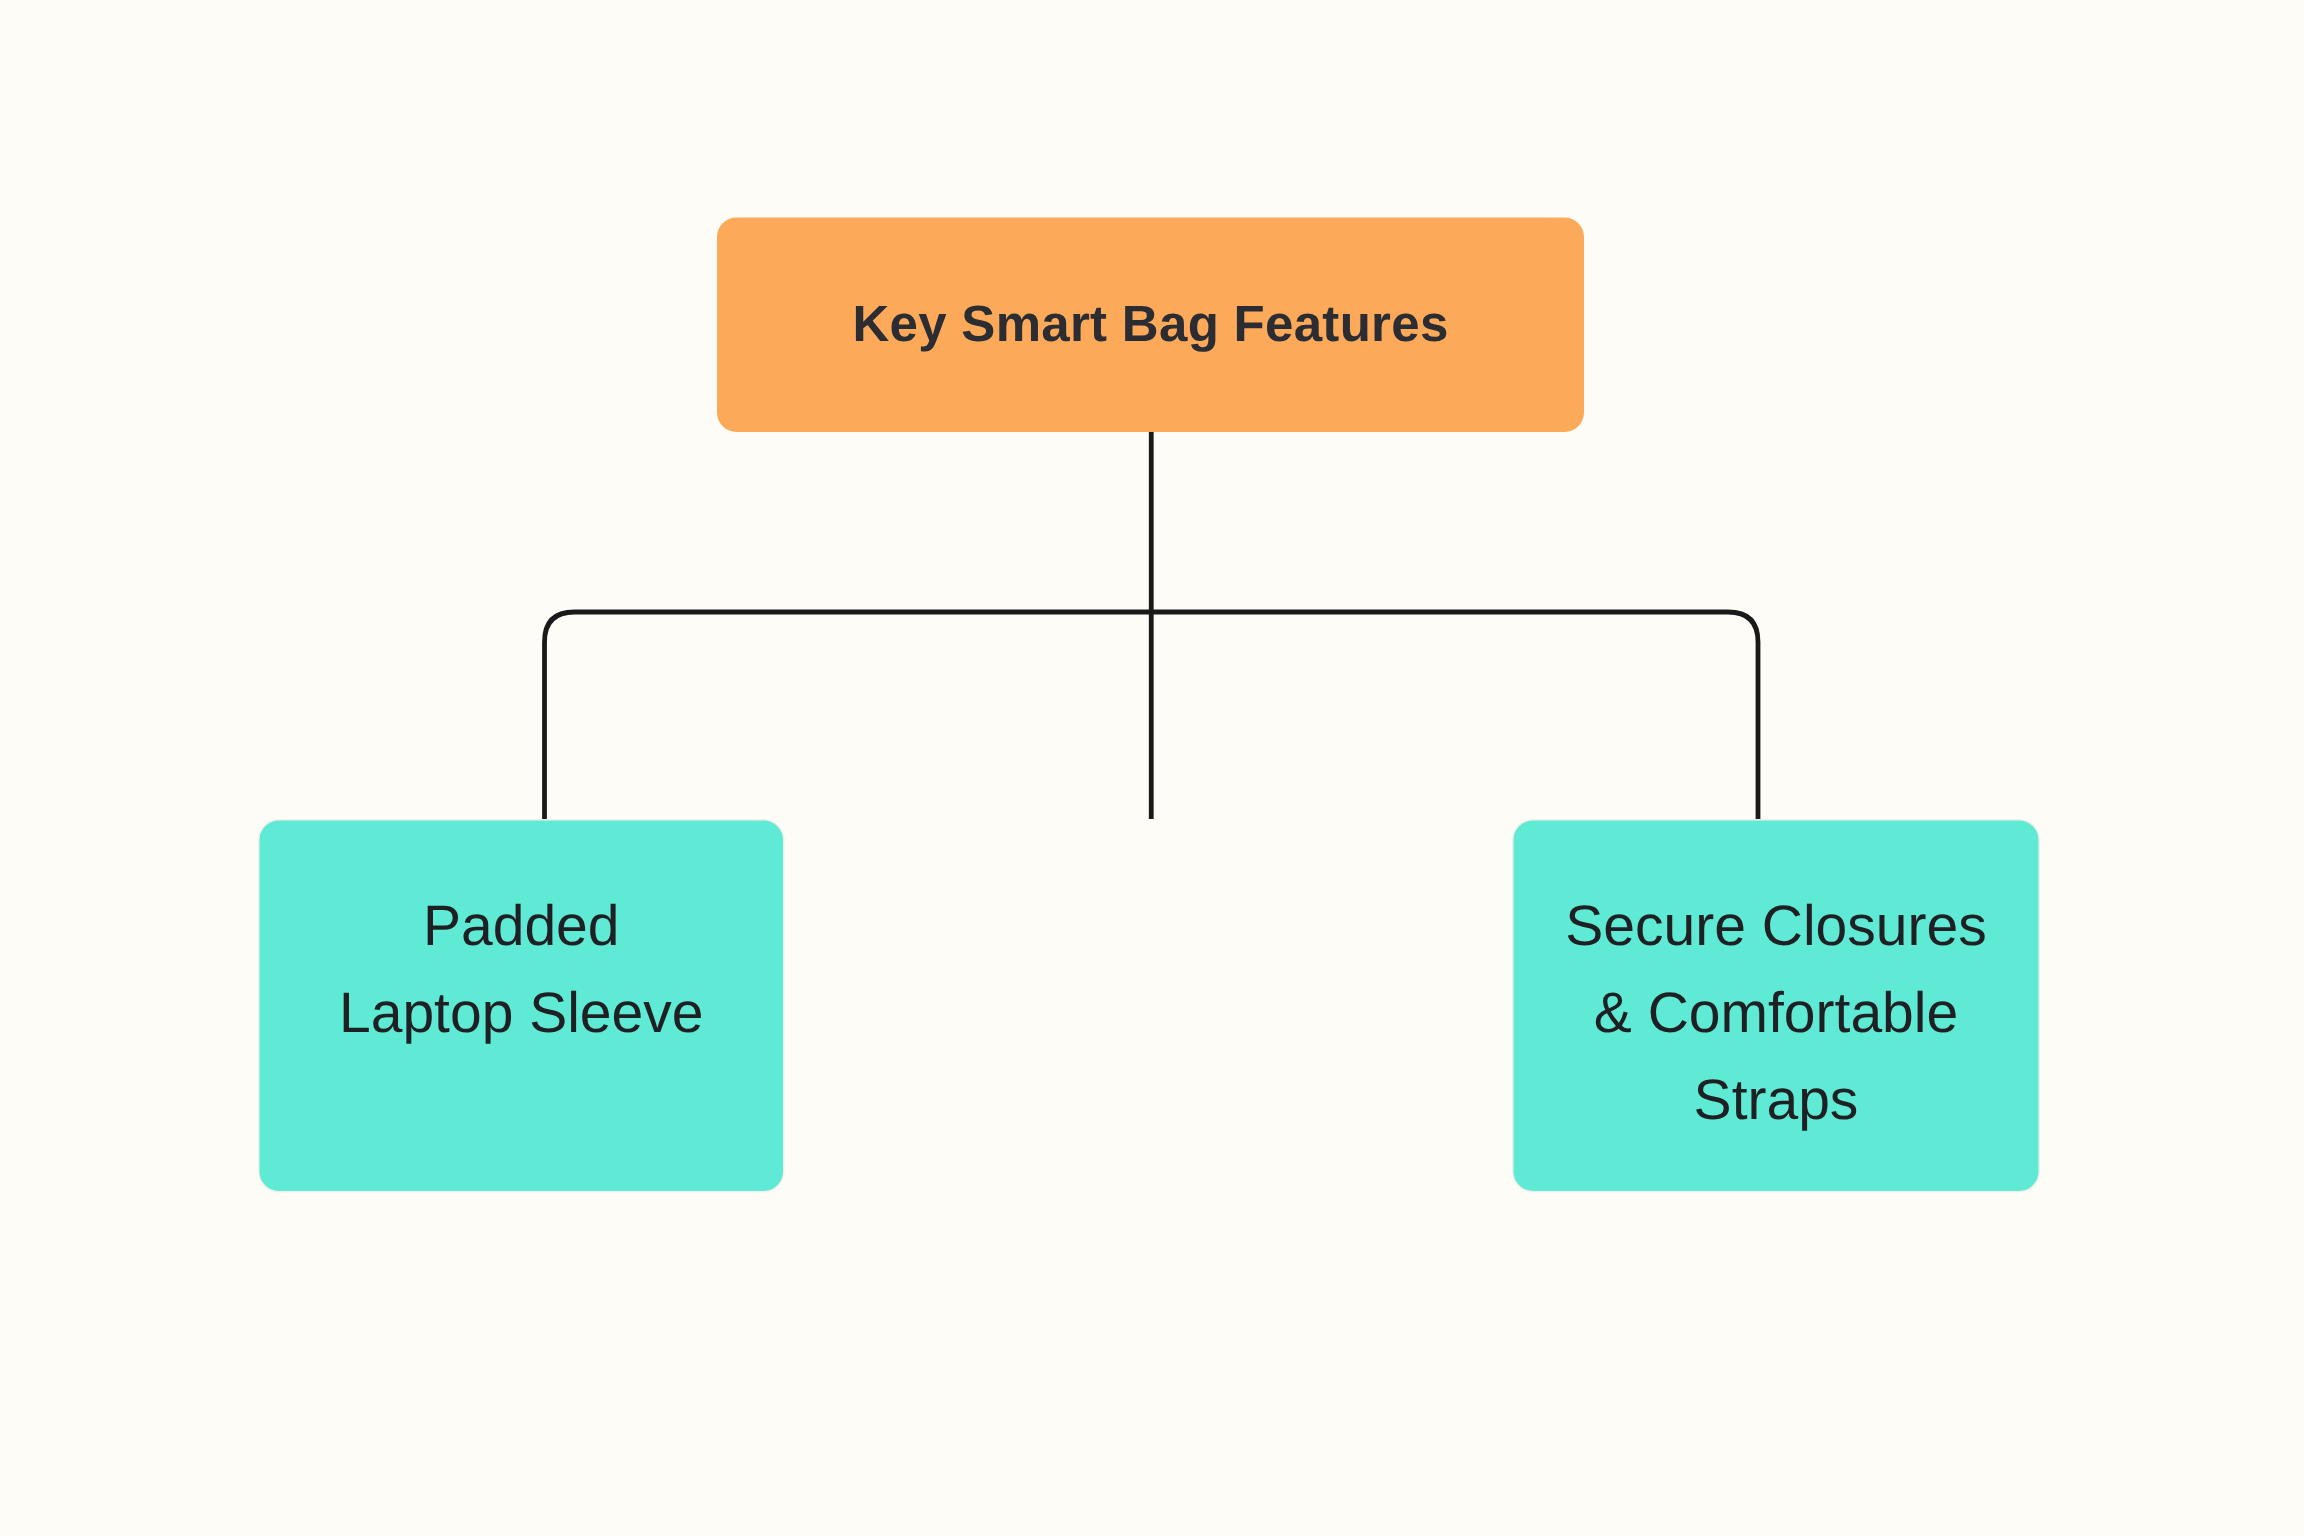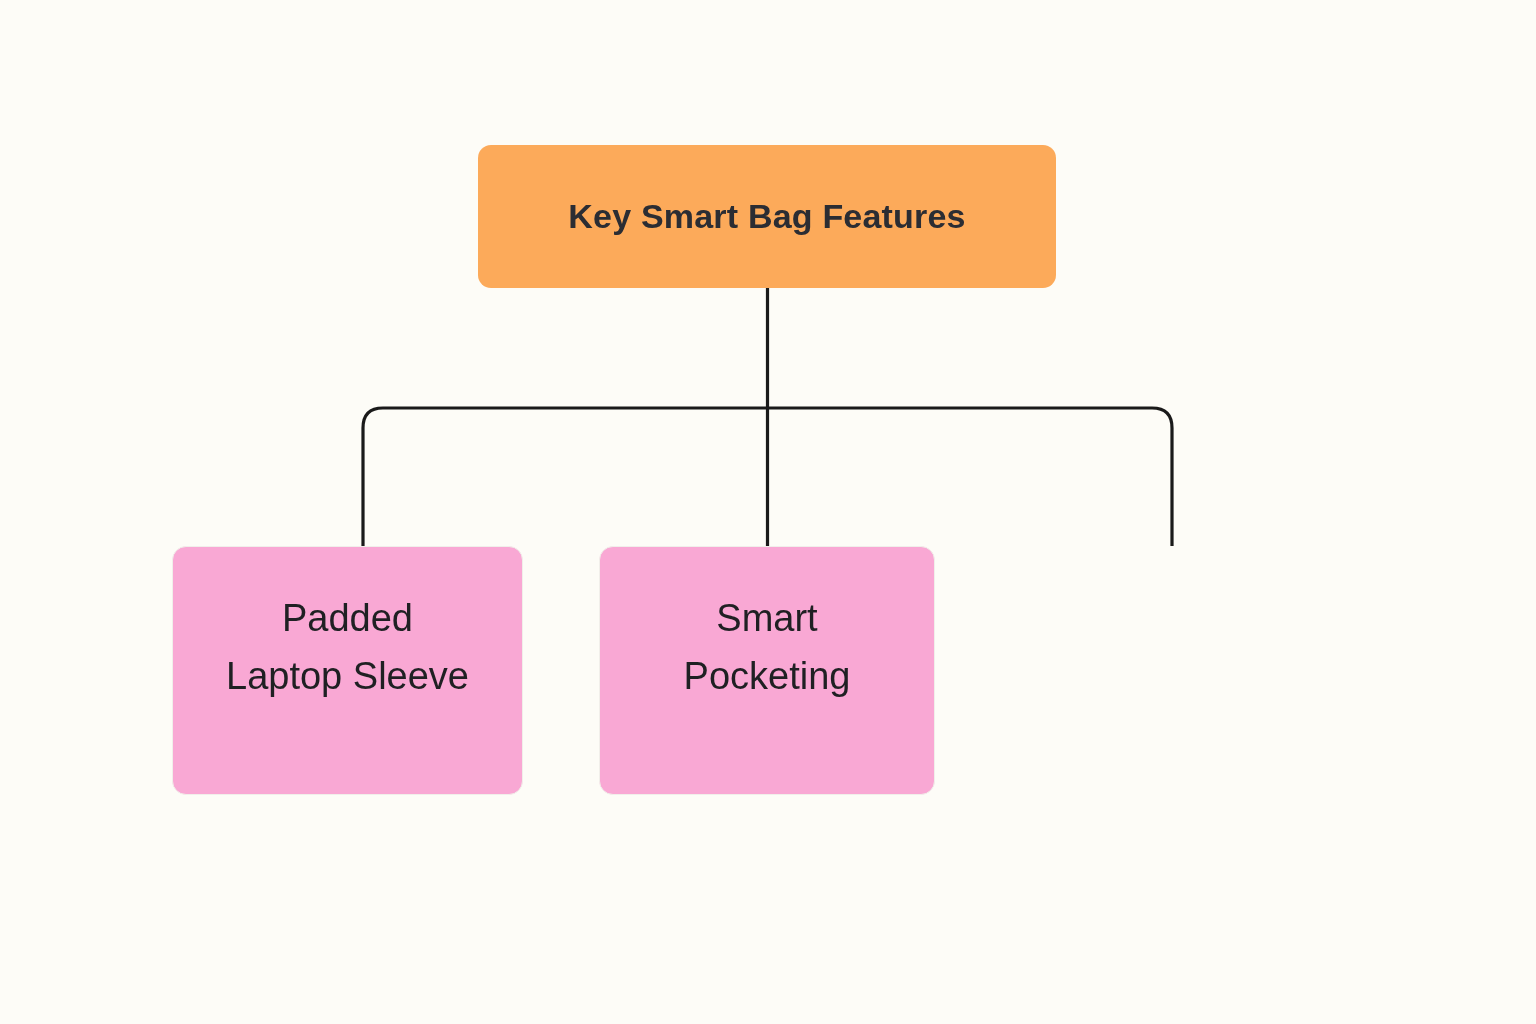--- a/index.html
+++ b/index.html
@@ -52,21 +52,21 @@
     font-weight: bold;
     color: #2B2D33;
     letter-spacing: 0.2px;
     text-align: center;
     line-height: 1.2;
   }
 
   .child-node {
     top: 546px;
     height: 249px;
-    background: #f9a8d4;
+    background: #5eead4;
     border: 1px solid #F1EFEA;
     border-radius: 14px;
     align-items: flex-start;
     padding-top: 42px;
   }
   .child-node .node-label {
     font-size: 38px;
     font-weight: normal;
     color: #1F2023;
     text-align: center;
@@ -95,19 +95,20 @@
 
   <div class="node" id="root-node">
     <span class="node-label">Key Smart Bag Features</span>
   </div>
 
   <div class="node child-node" id="child-node-0">
     <span class="node-label">Padded
 Laptop Sleeve</span>
   </div>
 
-  <div class="node child-node" id="child-node-1">
-    <span class="node-label">Smart
-Pocketing</span>
+
+  <div class="node child-node" id="child-node-2">
+    <span class="node-label">Secure Closures
+&amp; Comfortable
+Straps</span>
   </div>
-
 
 </div>
 
 </body></html>

